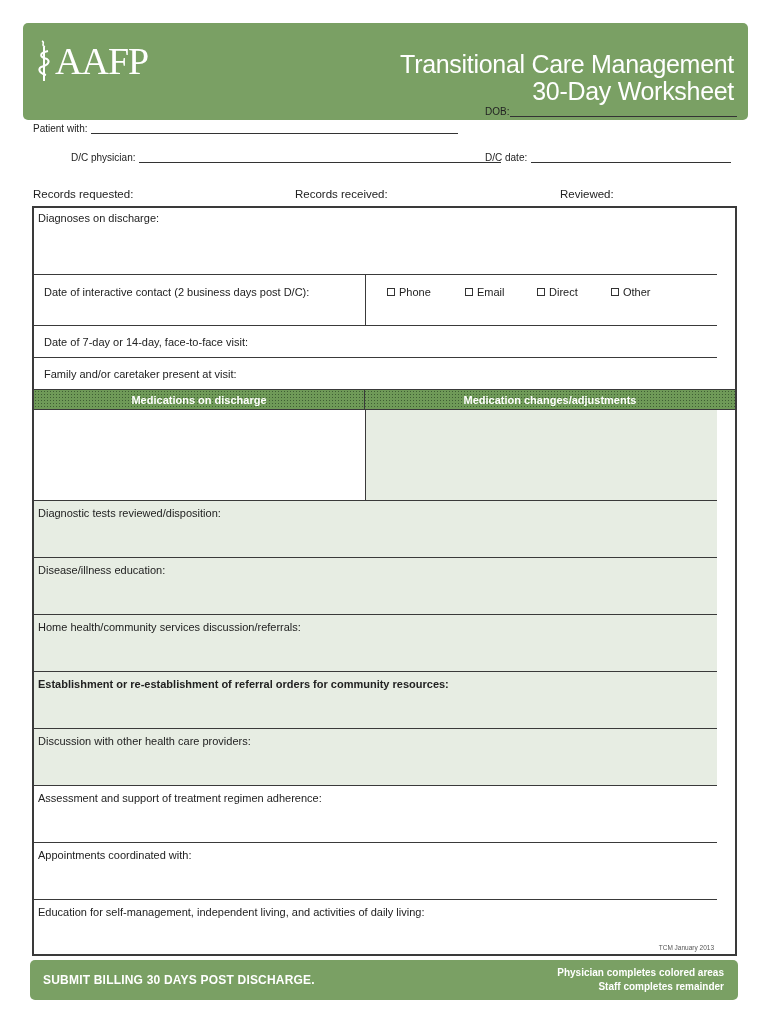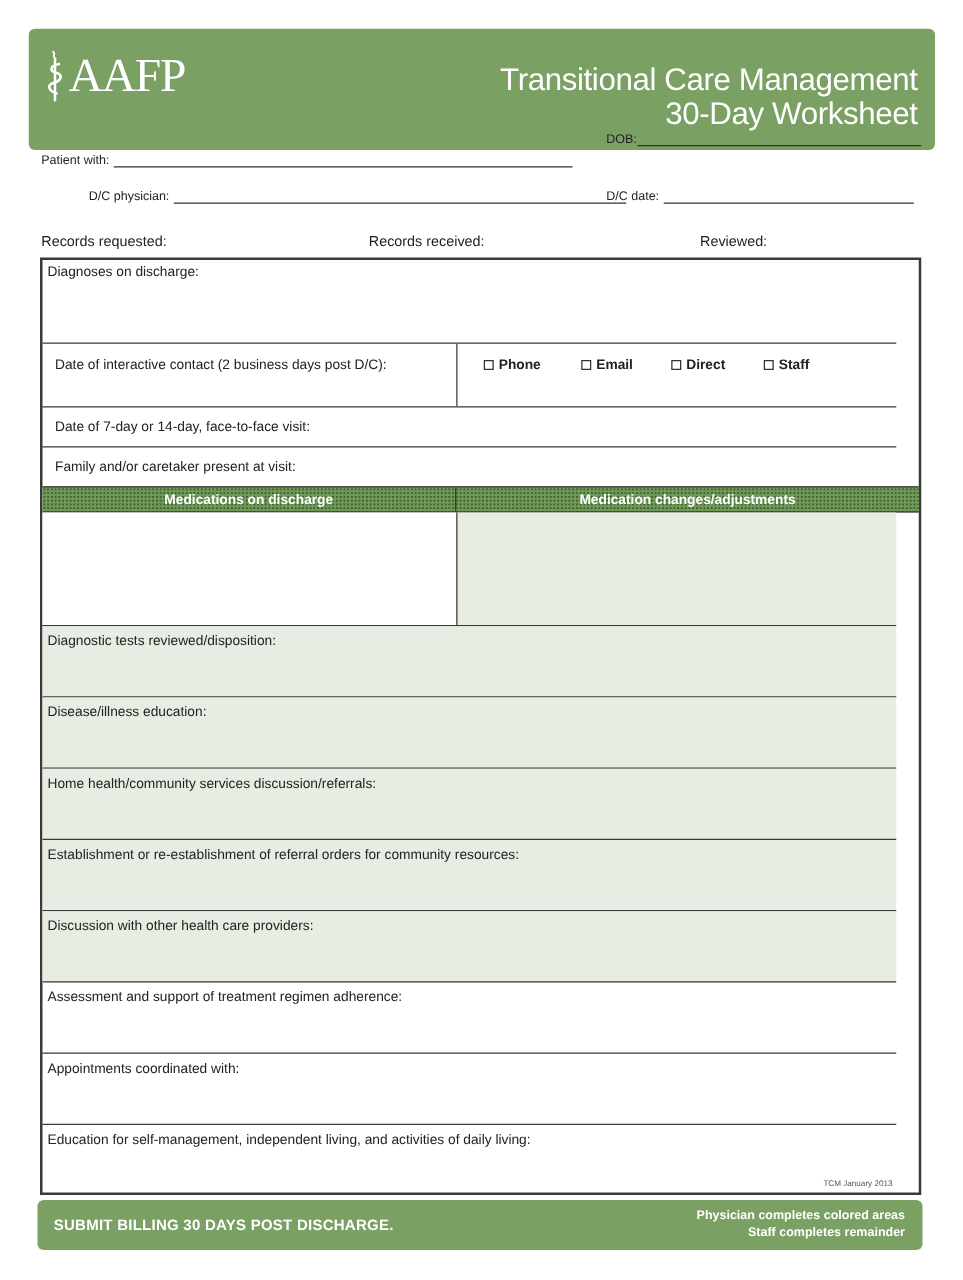--- a/index.html
+++ b/index.html
@@ -29,21 +29,21 @@
     .form-table {
       position: absolute; left: 32px; top: 206px; width: 705px; height: 750px;
       border: 2px solid #3a3a3a;
     }
     .row { position: absolute; left: 0; width: 683px; border-bottom: 1.5px solid #3a3a3a; font-size: 11px; }
     .row .lbl { position: absolute; left: 6px; top: 6px; }
     .row.shade { background: #e7ede3; }
     .cell-split { position: absolute; top: 0; bottom: 0; border-left: 1.5px solid #3a3a3a; }
 
     .checks { position: absolute; left: 343px; top: 0; height: 100%; display: flex; align-items: flex-start; padding-top: 11px; }
-    .check { display: flex; align-items: center; margin-left: 10px; width: 64px; font-size: 11px; font-weight: bold; }
+    .check { display: flex; align-items: center; margin-left: 10px; width: 64px; font-size: 11px; }
     .check .box { width: 8px; height: 8px; border: 1px solid #333; margin-right: 4px; }
 
     .med-header {
       position: absolute; left: 0; top: 181px; width: 701px; height: 21px;
       background-color: #6f9a58;
       background-image: radial-gradient(#3f5f33 0.6px, transparent 0.8px);
       background-size: 3px 3px;
       border-bottom: 1.5px solid #3a3a3a;
       border-top: 1.5px solid #3a3a3a;
       display: flex; color: #fff; font-size: 11px; font-weight: bold;
@@ -117,21 +117,21 @@
       <div class="check" style="margin-left:14px;">
           <span class="box"></span>
           <span>Email</span>
         </div>
       <div class="check" style="margin-left:8px;">
           <span class="box"></span>
           <span>Direct</span>
         </div>
       <div class="check" style="margin-left:10px;">
           <span class="box"></span>
-          <span>Staff</span>
+          <span>Other</span>
         </div>
     </div>
   </div>
 
   <div class="row" style="top:118px; height:32px;">
     <span class="lbl" style="left:10px; top:10px;">Date of 7-day or 14-day, face-to-face visit:</span>
   </div>
 
   <div class="row" style="top:150px; height:31px; border-bottom:none;">
     <span class="lbl" style="left:10px; top:10px;">Family and/or caretaker present at visit:</span>
@@ -150,21 +150,21 @@
   <div class="row shade" style="top:293px; height:57px;">
     <span class="lbl" style="left:4px; top:6px;">Diagnostic tests reviewed/disposition:</span>
   </div>
   <div class="row shade" style="top:350px; height:57px;">
     <span class="lbl" style="left:4px; top:6px;">Disease/illness education:</span>
   </div>
   <div class="row shade" style="top:407px; height:57px;">
     <span class="lbl" style="left:4px; top:6px;">Home health/community services discussion/referrals:</span>
   </div>
   <div class="row shade" style="top:464px; height:57px;">
-    <span class="lbl" style="left:4px; top:6px;">Establishment or re-establishment of referral orders for community resources:</span>
+    <span class="lbl" style="left:4px; top:6px;font-weight:bold;">Establishment or re-establishment of referral orders for community resources:</span>
   </div>
   <div class="row shade" style="top:521px; height:57px;">
     <span class="lbl" style="left:4px; top:6px;">Discussion with other health care providers:</span>
   </div>
   <div class="row" style="top:578px; height:57px;">
     <span class="lbl" style="left:4px; top:6px;">Assessment and support of treatment regimen adherence:</span>
   </div>
   <div class="row" style="top:635px; height:57px;">
     <span class="lbl" style="left:4px; top:6px;">Appointments coordinated with:</span>
   </div>

